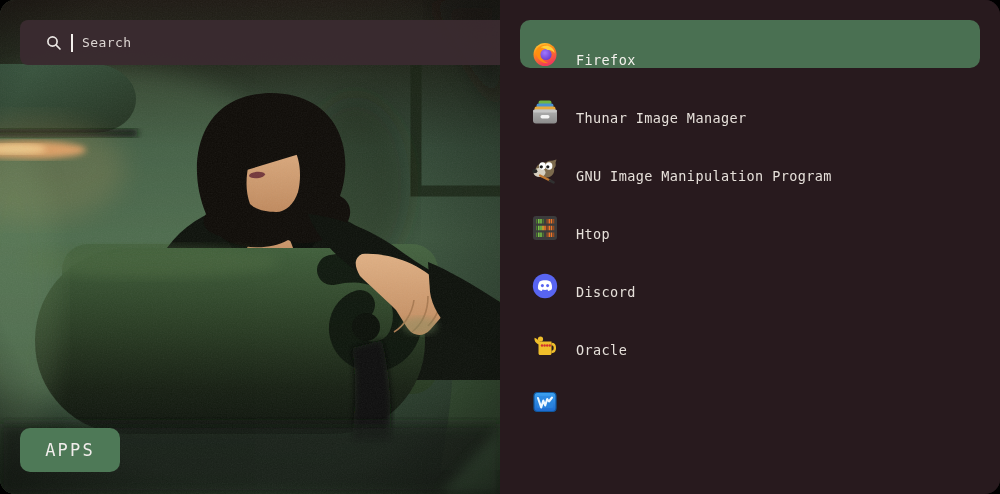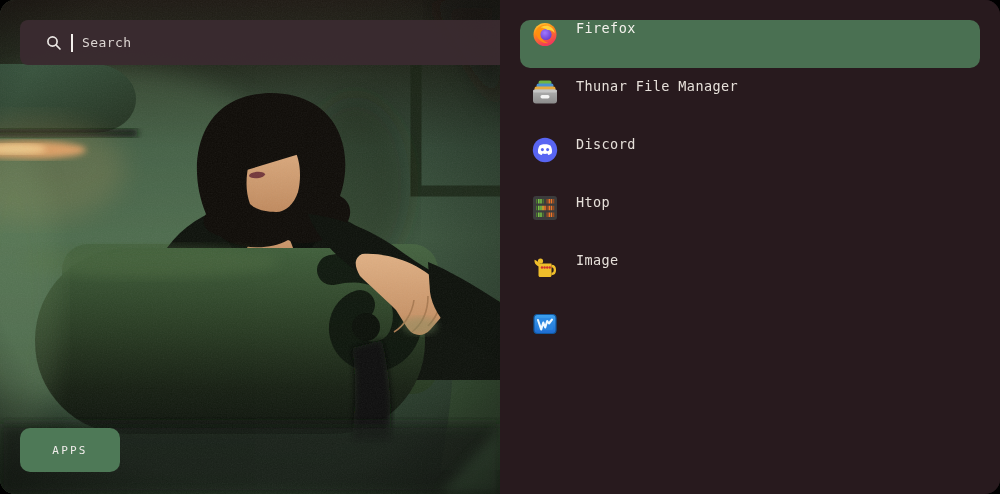--- a/index.html
+++ b/index.html
@@ -12,26 +12,26 @@
   .search-bar{position:absolute;left:20px;top:20px;width:519px;height:45px;
               background:rgba(58,43,48,0.96);border-radius:8px;display:flex;align-items:center;
               padding:0 26px;box-sizing:border-box;gap:9px;z-index:3;}
   .search-bar .sicon{flex:0 0 16px;height:16px;display:block;}
   .caret{width:2px;height:18px;background:#f3efec;flex:0 0 2px;margin-right:-2px;}
   .search-input{flex:1;background:transparent;border:none;outline:none;color:#efeae6;
                 font-family:"DejaVu Sans Mono",monospace;font-size:13px;letter-spacing:.4px;}
   .search-input::placeholder{color:#ddd6d3;opacity:1;}
   .tabs{position:absolute;left:20px;bottom:22px;width:460px;display:flex;gap:20px;z-index:3;}
   .tab{width:100px;height:44px;border-radius:10px;display:flex;align-items:center;justify-content:center;
-       background:rgba(41,24,29,0.92);color:#f1edeb;font-size:11px;letter-spacing:2.2px;cursor:pointer;margin-top:8px;}
+       background:rgba(41,24,29,0.92);color:#f1edeb;font-size:17px;letter-spacing:2.2px;cursor:pointer;margin-top:8px;}
   .tab.active{background:#4e7957;}
   
   .right{width:500px;flex:0 0 500px;box-sizing:border-box;padding:20px;display:flex;
          flex-direction:column;gap:10px;background:#281a1e;}
-  .row{height:48px;flex:0 0 48px;border-radius:10px;display:flex;align-items:flex-start;
+  .row{height:48px;flex:0 0 48px;border-radius:10px;display:flex;align-items:flex-end;
        padding:0 11px;box-sizing:border-box;gap:17px;cursor:pointer;}
   .row.selected{background:#4a7052;}
   .row .aicon{flex:0 0 28px;width:28px;height:28px;display:block;}
   .row .label{color:#e6e0da;font-size:13.5px;letter-spacing:.4px;white-space:nowrap;}
   .row.selected .label{color:#f4f2ed;}
 </style>
 </head>
 <body>
 
 <div class="window">
@@ -203,36 +203,39 @@
               <stop offset="1" stop-color="#8c8c8c"></stop>
           </linearGradient>
         </defs>
         <rect x="7.5" y="2.5" width="13" height="4.5" rx="2" fill="#6fb343"></rect>
         <rect x="5.5" y="5.5" width="17" height="4.5" rx="2" fill="#4b92d2"></rect>
         <rect x="3.5" y="8.5" width="21" height="4.5" rx="2" fill="#e7a93c"></rect>
         <rect x="2" y="11.5" width="24" height="14" rx="3" fill="url(#thg)"></rect>
         <rect x="2" y="11.5" width="24" height="3" rx="1.5" fill="#c6c6c6"></rect>
         <rect x="9.5" y="17" width="9" height="3.4" rx="1.7" fill="#f4f4f4"></rect>
       </svg>
-      <span class="label">Thunar File Manager</span>
-    </div>
-
-
-
-    <div class="row">
-      <svg class="aicon" viewBox="0 0 28 28">
-        <circle cx="14" cy="14" r="12.2" fill="#5865f2"></circle>
-        <path d="M 8.6 9.4 C 10.2 8.6 11.7 8.2 14 8.2 C 16.3 8.2 17.8 8.6 19.4 9.4
-                 C 21 12 21.4 15 20.8 17.2 C 19.6 18.2 18.4 18.8 17.2 19.1 L 16.5 17.6
-                 C 15 18 13 18 11.5 17.6 L 10.8 19.1 C 9.6 18.8 8.4 18.2 7.2 17.2
-                 C 6.6 15 7 12 8.6 9.4 Z" fill="#ffffff"></path>
-        <ellipse cx="11.4" cy="13.6" rx="1.5" ry="1.7" fill="#5865f2"></ellipse>
-        <ellipse cx="16.6" cy="13.6" rx="1.5" ry="1.7" fill="#5865f2"></ellipse>
-      </svg>
-      <span class="label">Discord</span>
+      <span class="label">Thunar Image Manager</span>
+    </div>
+
+
+    <div class="row">
+      <svg class="aicon" viewBox="0 0 28 28">
+        <path d="M 20 5 L 25.5 3.5 L 24 8.5 Z" fill="#7c6a4d"></path>
+        <path d="M 4.5 17.5 C 3 11 8.5 5.5 15 6.5 C 17 4.5 21 4 23.5 6 C 25.5 7.8 25 11 23 12.5
+                 C 24 16.5 21.5 21 16 21.5 C 11 22 6 20.5 4.5 17.5 Z" fill="#7c6a4d"></path>
+        <ellipse cx="8.5" cy="16.5" rx="6" ry="4.6" fill="#d6cfc0"></ellipse>
+        <ellipse cx="3.8" cy="15.2" rx="2.6" ry="2.1" fill="#262626"></ellipse>
+        <ellipse cx="11.5" cy="10" rx="3.4" ry="3.8" fill="#ffffff"></ellipse>
+        <ellipse cx="18" cy="10" rx="3.4" ry="3.8" fill="#ffffff"></ellipse>
+        <circle cx="10.3" cy="10.8" r="1.6" fill="#1c1c1c"></circle>
+        <circle cx="16.8" cy="10.8" r="1.6" fill="#1c1c1c"></circle>
+        <path d="M 9 19.5 L 19 24.5" stroke="#c07830" stroke-width="2.2" stroke-linecap="round"></path>
+        <path d="M 19 24.5 L 22.5 26.3" stroke="#303030" stroke-width="2.6" stroke-linecap="round"></path>
+      </svg>
+      <span class="label">GNU Image Manipulation Program</span>
     </div>
 
     <div class="row">
       <svg class="aicon" viewBox="0 0 28 28">
         <rect x="2" y="2" width="24" height="24" rx="3" fill="#3c3c3c"></rect>
 
         <rect x="5" y="5" width="1.2" height="4.5" fill="#4e7a30"></rect>
         <rect x="7" y="5" width="1.6" height="4.5" fill="#76c045"></rect>
         <rect x="9.2" y="5" width="1.6" height="4.5" fill="#76c045"></rect>
         <rect x="11.6" y="5" width="1.2" height="4.5" fill="#4e7a30"></rect>
@@ -258,31 +261,44 @@
         <rect x="15.5" y="18.5" width="1.2" height="4.5" fill="#a04d1e"></rect>
         <rect x="17.5" y="18.5" width="1.6" height="4.5" fill="#ef7426"></rect>
         <rect x="19.7" y="18.5" width="1.6" height="4.5" fill="#ef7426"></rect>
         <rect x="22.1" y="18.5" width="1.2" height="4.5" fill="#a04d1e"></rect>
       </svg>
       <span class="label">Htop</span>
     </div>
 
     <div class="row">
       <svg class="aicon" viewBox="0 0 28 28">
+        <circle cx="14" cy="14" r="12.2" fill="#5865f2"></circle>
+        <path d="M 8.6 9.4 C 10.2 8.6 11.7 8.2 14 8.2 C 16.3 8.2 17.8 8.6 19.4 9.4
+                 C 21 12 21.4 15 20.8 17.2 C 19.6 18.2 18.4 18.8 17.2 19.1 L 16.5 17.6
+                 C 15 18 13 18 11.5 17.6 L 10.8 19.1 C 9.6 18.8 8.4 18.2 7.2 17.2
+                 C 6.6 15 7 12 8.6 9.4 Z" fill="#ffffff"></path>
+        <ellipse cx="11.4" cy="13.6" rx="1.5" ry="1.7" fill="#5865f2"></ellipse>
+        <ellipse cx="16.6" cy="13.6" rx="1.5" ry="1.7" fill="#5865f2"></ellipse>
+      </svg>
+      <span class="label">Discord</span>
+    </div>
+
+    <div class="row">
+      <svg class="aicon" viewBox="0 0 28 28">
         <circle cx="9.5" cy="9" r="2.6" fill="#efbe2b"></circle>
         <path d="M 8 14.5 C 4.5 13.5 3 10.5 3.6 7.8 C 5.8 8.8 7.6 10 8.8 11.5 Z" fill="#efbe2b"></path>
         <path d="M 7.5 11.5 L 20.5 11.5 L 20.5 23.5 C 20.5 24.3 19.8 25 19 25 L 9 25
                  C 8.2 25 7.5 24.3 7.5 23.5 Z" fill="#efbe2b"></path>
         <path d="M 20.5 14 C 25 14 25 22 20.5 22" fill="none" stroke="#efbe2b" stroke-width="2.4"></path>
         <circle cx="11" cy="15.5" r="1.2" fill="#d03030"></circle>
         <circle cx="13.6" cy="15.5" r="1.2" fill="#d03030"></circle>
         <circle cx="16.2" cy="15.5" r="1.2" fill="#d03030"></circle>
         <circle cx="18.8" cy="15.5" r="1.2" fill="#d03030"></circle>
       </svg>
-      <span class="label">Image</span>
+      <span class="label">Oracle</span>
     </div>
 
     <div class="row">
       <svg class="aicon" viewBox="0 0 28 28">
         <defs>
           <linearGradient id="vbg" x1="0" y1="0" x2="0" y2="1">
             <stop offset="0" stop-color="#3da2f0"></stop>
               <stop offset="1" stop-color="#1d6ad0"></stop>
           </linearGradient>
         </defs>

